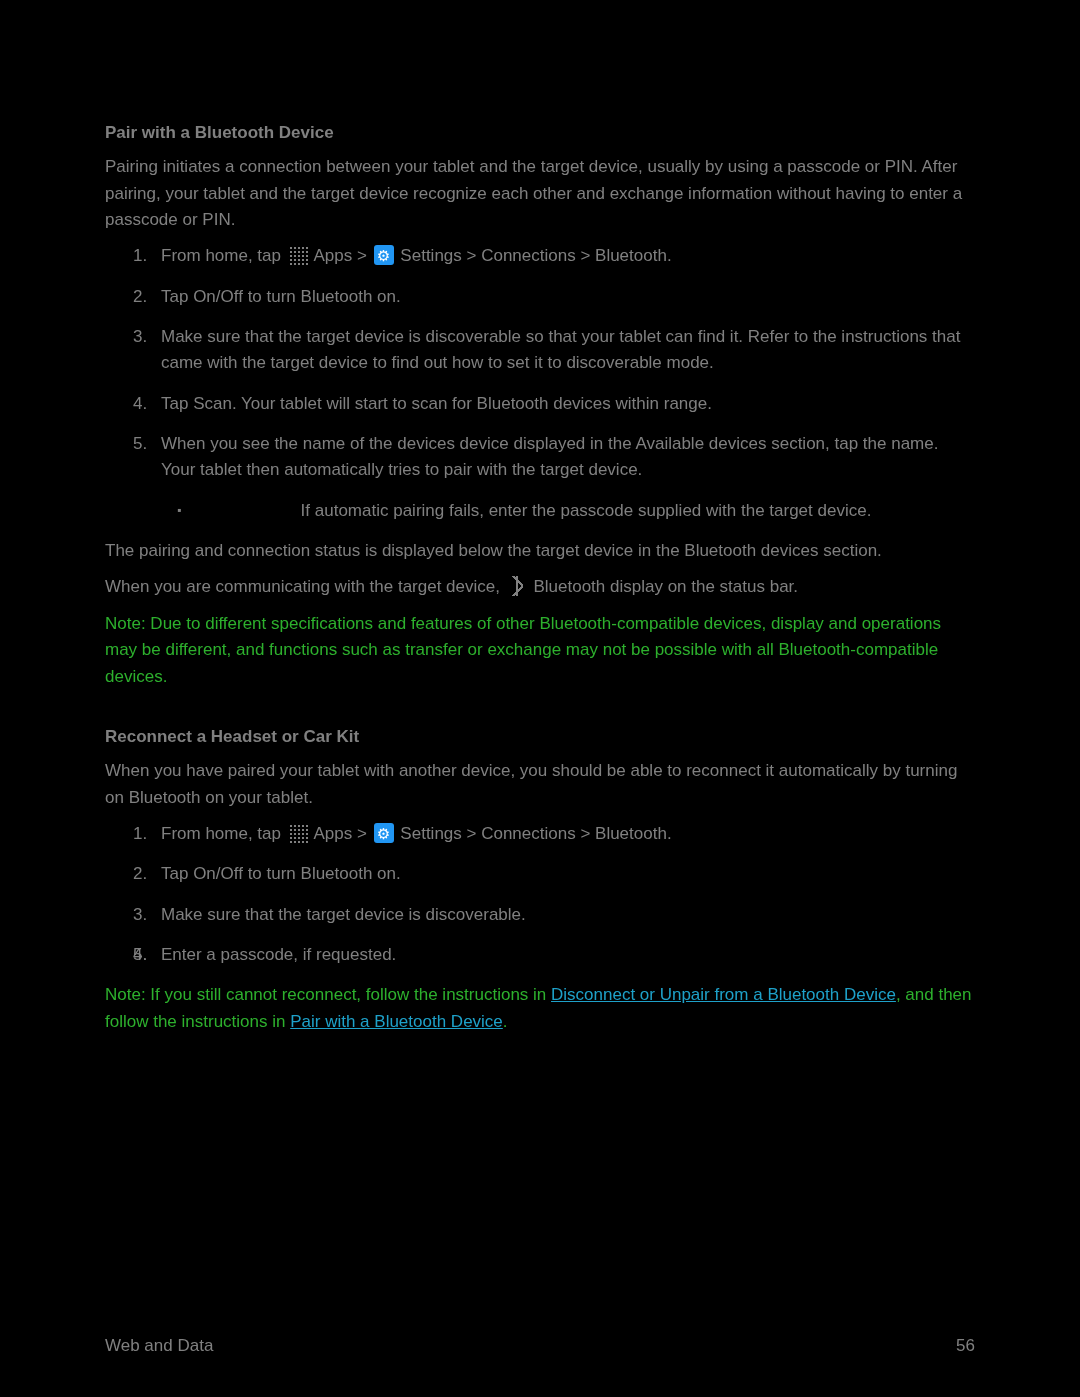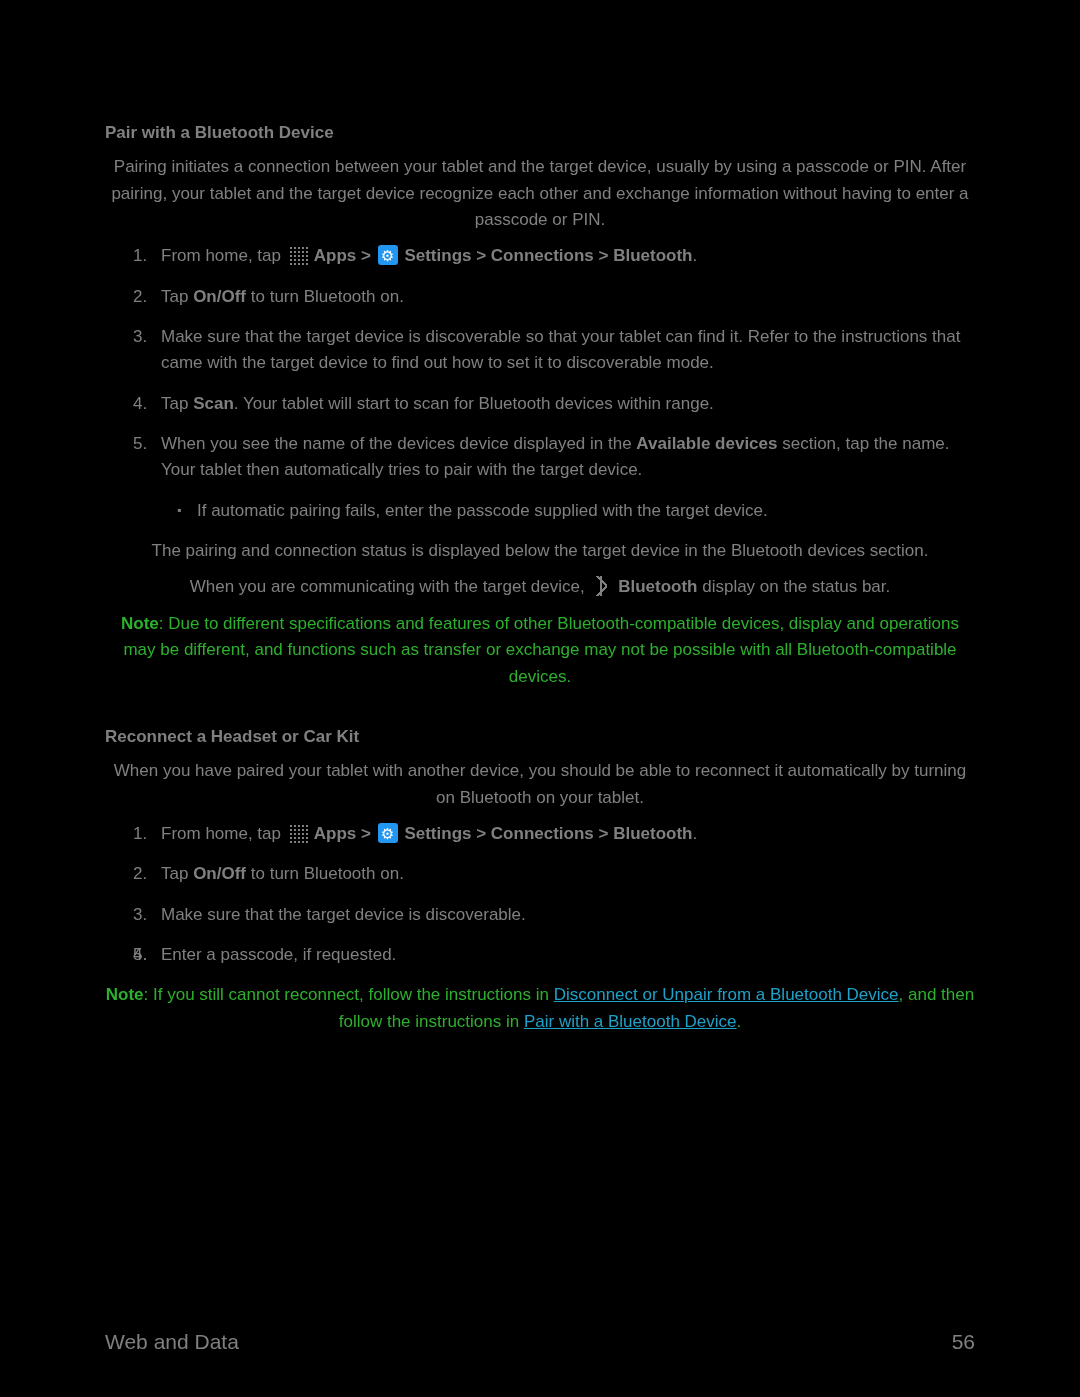--- a/index.html
+++ b/index.html
@@ -15,21 +15,21 @@
   }
   .page {
     padding: 120px 105px 0 105px;
   }
   h3 {
     color: #808080;
     font-size: 17px;
     font-weight: bold;
     margin-bottom: 8px;
   }
-  p { margin-bottom: 10px; text-align: center; }
+  p { margin-bottom: 10px; }
   ol {
     list-style: none;
     padding-left: 56px;
     margin: 10px 0 10px 0;
   }
   ol > li {
     position: relative;
     margin-bottom: 14px;
     padding-left: 0;
     line-height: 1.55;
@@ -44,33 +44,33 @@
     padding-left: 36px;
     margin-top: 14px;
   }
   ul.sub li::before {
     content: "▪";
     position: absolute;
     left: -20px;
     font-size: 12px;
     top: 3px;
   }
-  ul.sub li { position: relative; }
-  b, strong { font-weight: bold; color: #808080; }
+  ul.sub li { position: relative; text-align: center; }
+  b, strong { font-weight: normal; color: #808080; }
   .green { color: #2db02d; }
   .link { color: #1ea1c9; text-decoration: underline; }
   .footer {
     position: absolute;
     bottom: 38px;
     left: 105px;
     right: 105px;
     display: flex;
     justify-content: space-between;
     color: #808080;
-    font-size: 21px;
+    font-size: 17px;
   }
   .icon-box {
     display: inline-block;
     width: 20px;
     height: 20px;
     vertical-align: -4px;
     margin: 0 2px;
   }
   .icon-apps {
     

